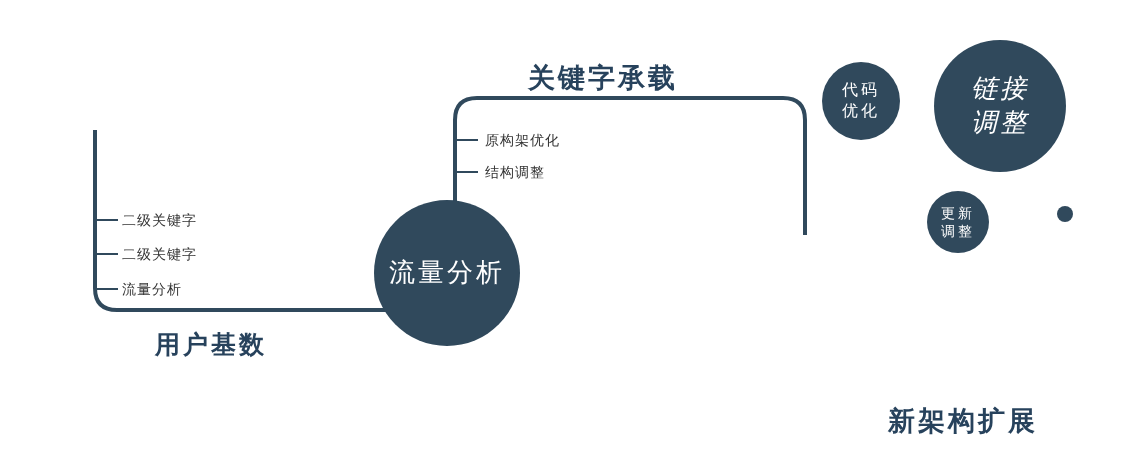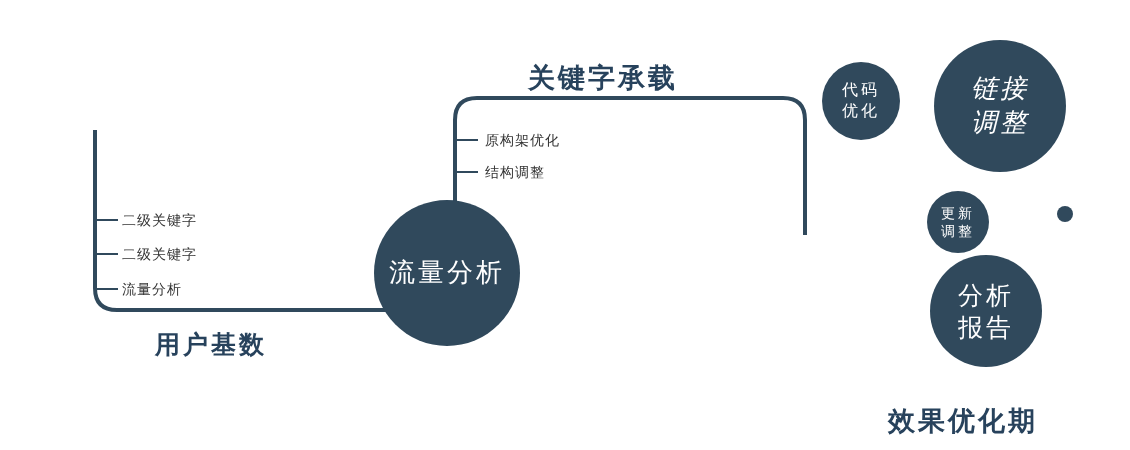--- a/index.html
+++ b/index.html
@@ -76,30 +76,26 @@
   <div class="node node-link-adjustment">
     <span class="node-label">链接
 调整</span>
   </div>
 
   <div class="node node-update-adjustment">
     <span class="node-label">更新
 调整</span>
   </div>
 
-  <div class="node node-analysis-report">
-    <span class="node-label">分析
-报告</span>
-  </div>
 
   <div class="node node-dot"></div>
 
   <div class="branch-label bl-t1">二级关键字</div>
   <div class="branch-label bl-t2">二级关键字</div>
   <div class="branch-label bl-t3">流量分析</div>
   <div class="branch-label bl-s1">原构架优化</div>
   <div class="branch-label bl-s2">结构调整</div>
 
   <div class="edge-label el-user-base">用户基数</div>
   <div class="edge-label el-keyword-carrying">关键字承载</div>
-  <div class="edge-label el-effect-optimization">效果优化期</div>
+  <div class="edge-label el-effect-optimization">新架构扩展</div>
 
 </div>
 
 </body></html>

